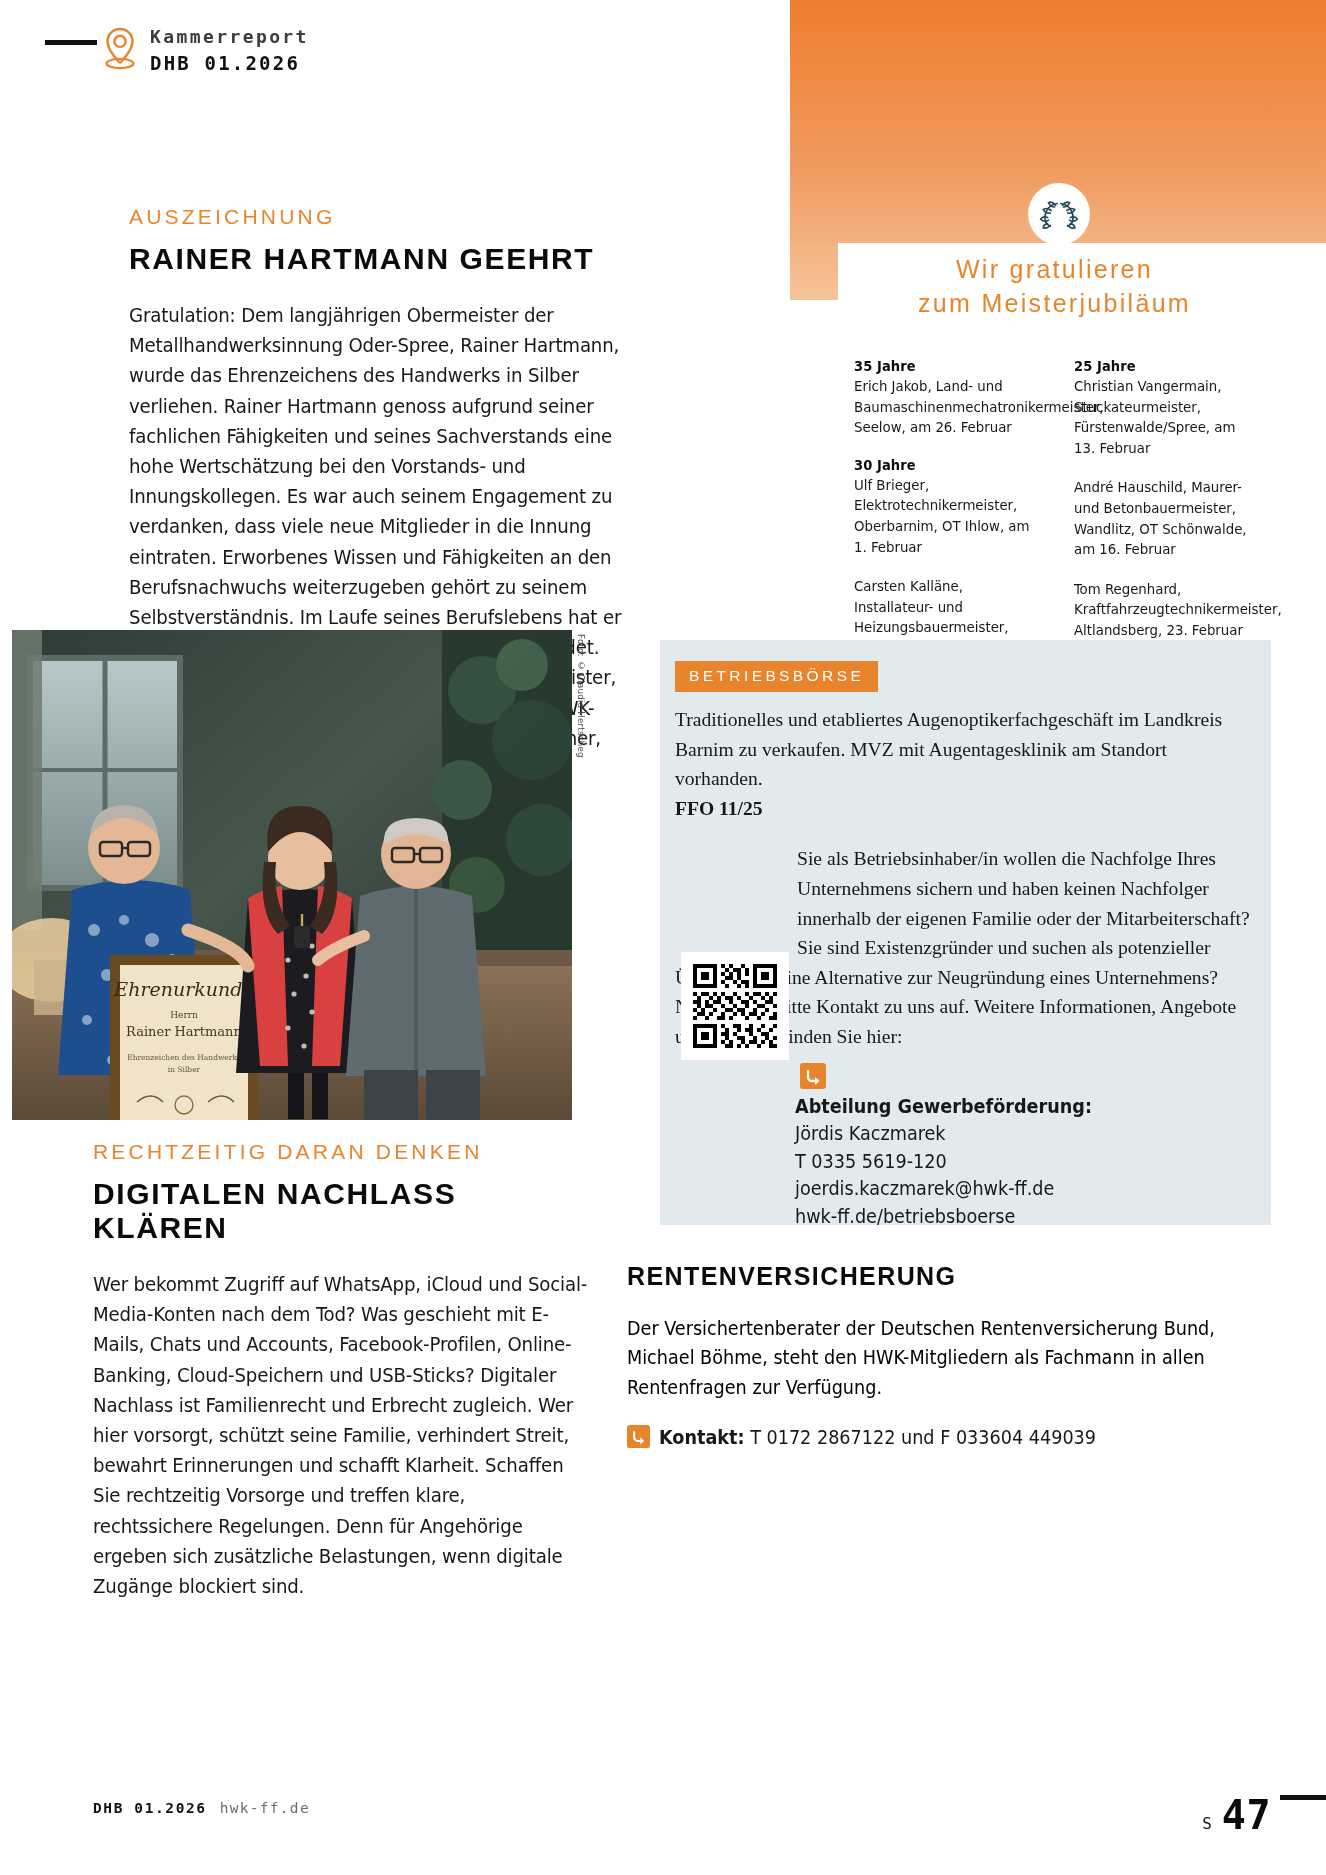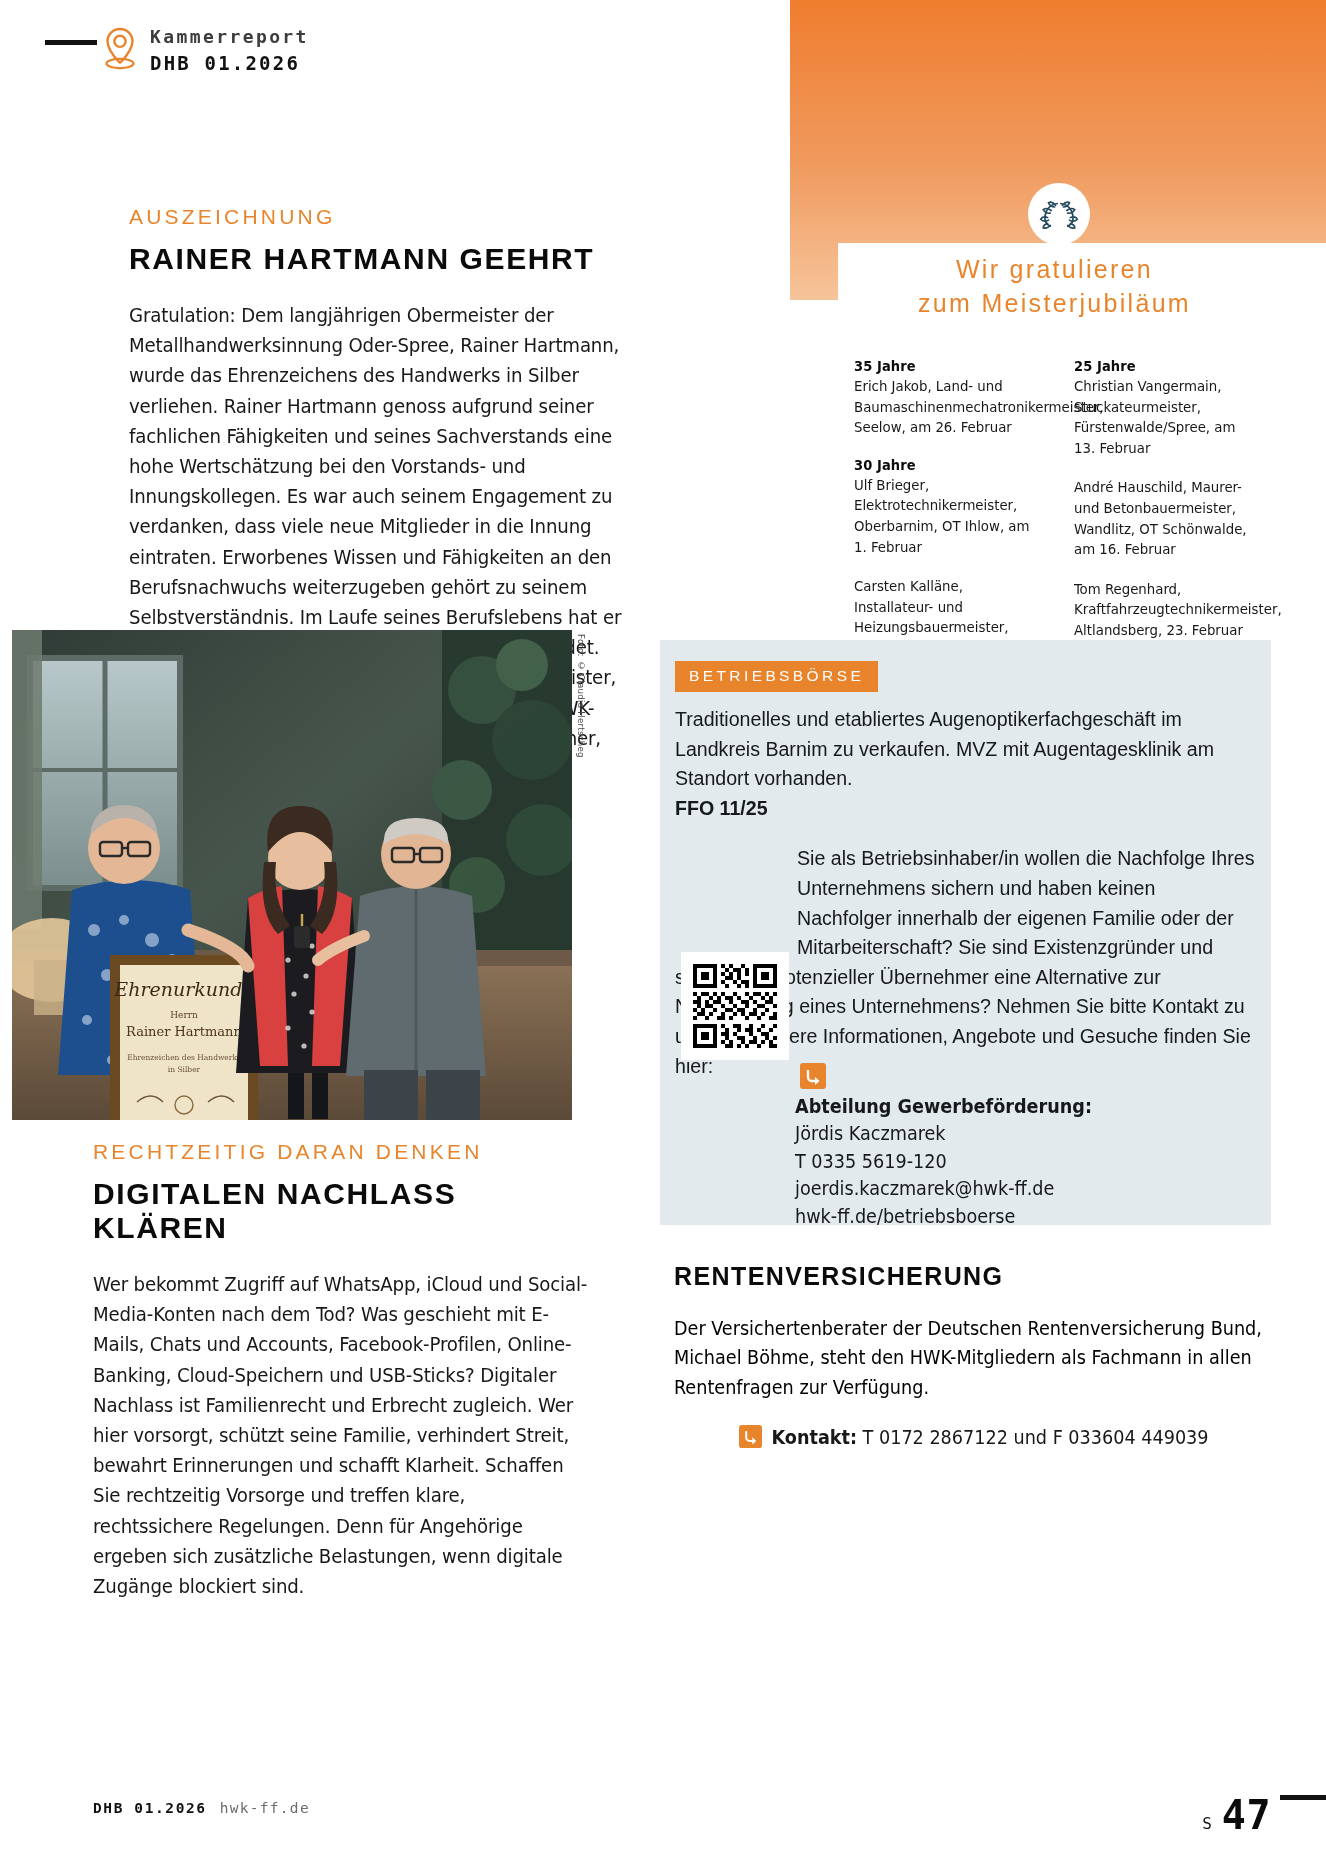--- a/index.html
+++ b/index.html
@@ -99,21 +99,21 @@
     background: #e2eaee;
   }
   .boerse-tag {
     position: absolute; left: 675px; top: 661px;
     background: #e8852c; color: #fff; font-size: 15.5px; font-weight: 400;
     letter-spacing: 3.4px; padding: 6px 14px 7px 14px;
   }
   .boerse-body {
     position: absolute; left: 675px; top: 705px; width: 580px;
     font-size: 19.6px; line-height: 29.6px; color: #17181a;
-    font-family: Liberation Sans, sans-serif;
+    font-family: Liberation Serif, serif;
   }
   .boerse-body p { margin-bottom: 21px; }
   .boerse-ref { font-weight: 700; }
   .qr {
     position: absolute; left: 681px; top: 952px; width: 108px; height: 108px;
     background: #ffffff; padding: 8px;
   }
   .wrap-float {
     float: left; width: 122px; height: 116px; shape-outside: margin-box;
   }
@@ -121,34 +121,33 @@
     position: absolute; left: 800px; top: 1063px; width: 26px; height: 26px;
   }
   .contact-blk {
     position: absolute; left: 795px; top: 1093px; width: 450px;
     font-size: 19.6px; line-height: 27.4px; color: #17181a;
     font-family: "DejaVu Sans Condensed", "Liberation Sans Narrow", "Liberation Sans", sans-serif;
   }
   .contact-blk .b { font-weight: 700; }
 
   
-  .rv { position: absolute; left: 674px; top: 1262px; width: 600px; }
+  .rv { position: absolute; left: 627px; top: 1262px; width: 600px; }
   .rv-title {
     font-size: 25px; font-weight: 800; letter-spacing: 1.4px; color: #0b0b0b;
     text-transform: uppercase;
   }
   .rv-body {
     font-size: 19.6px; line-height: 29.4px; color: #000000; margin-top: 23px;
     font-family: "DejaVu Sans Condensed", "Liberation Sans Narrow", "Liberation Sans", sans-serif;
   }
   .rv-kontakt {
     margin-top: 22px; font-size: 19.6px; line-height: 28px; color: #17181a;
     display: flex; align-items: flex-start; gap: 9px;
     font-family: "DejaVu Sans Condensed", "Liberation Sans Narrow", "Liberation Sans", sans-serif;
-    justify-content: center;
   }
   .rv-kontakt .b { font-weight: 700; }
 
   
   .art2 { position: absolute; left: 93px; top: 1140px; width: 495px; }
   .foot-left {
     position: absolute; left: 93px; top: 1800px;
     display: flex; align-items: baseline; gap: 13px;
     font-family: "DejaVu Sans Mono", monospace;
   }

